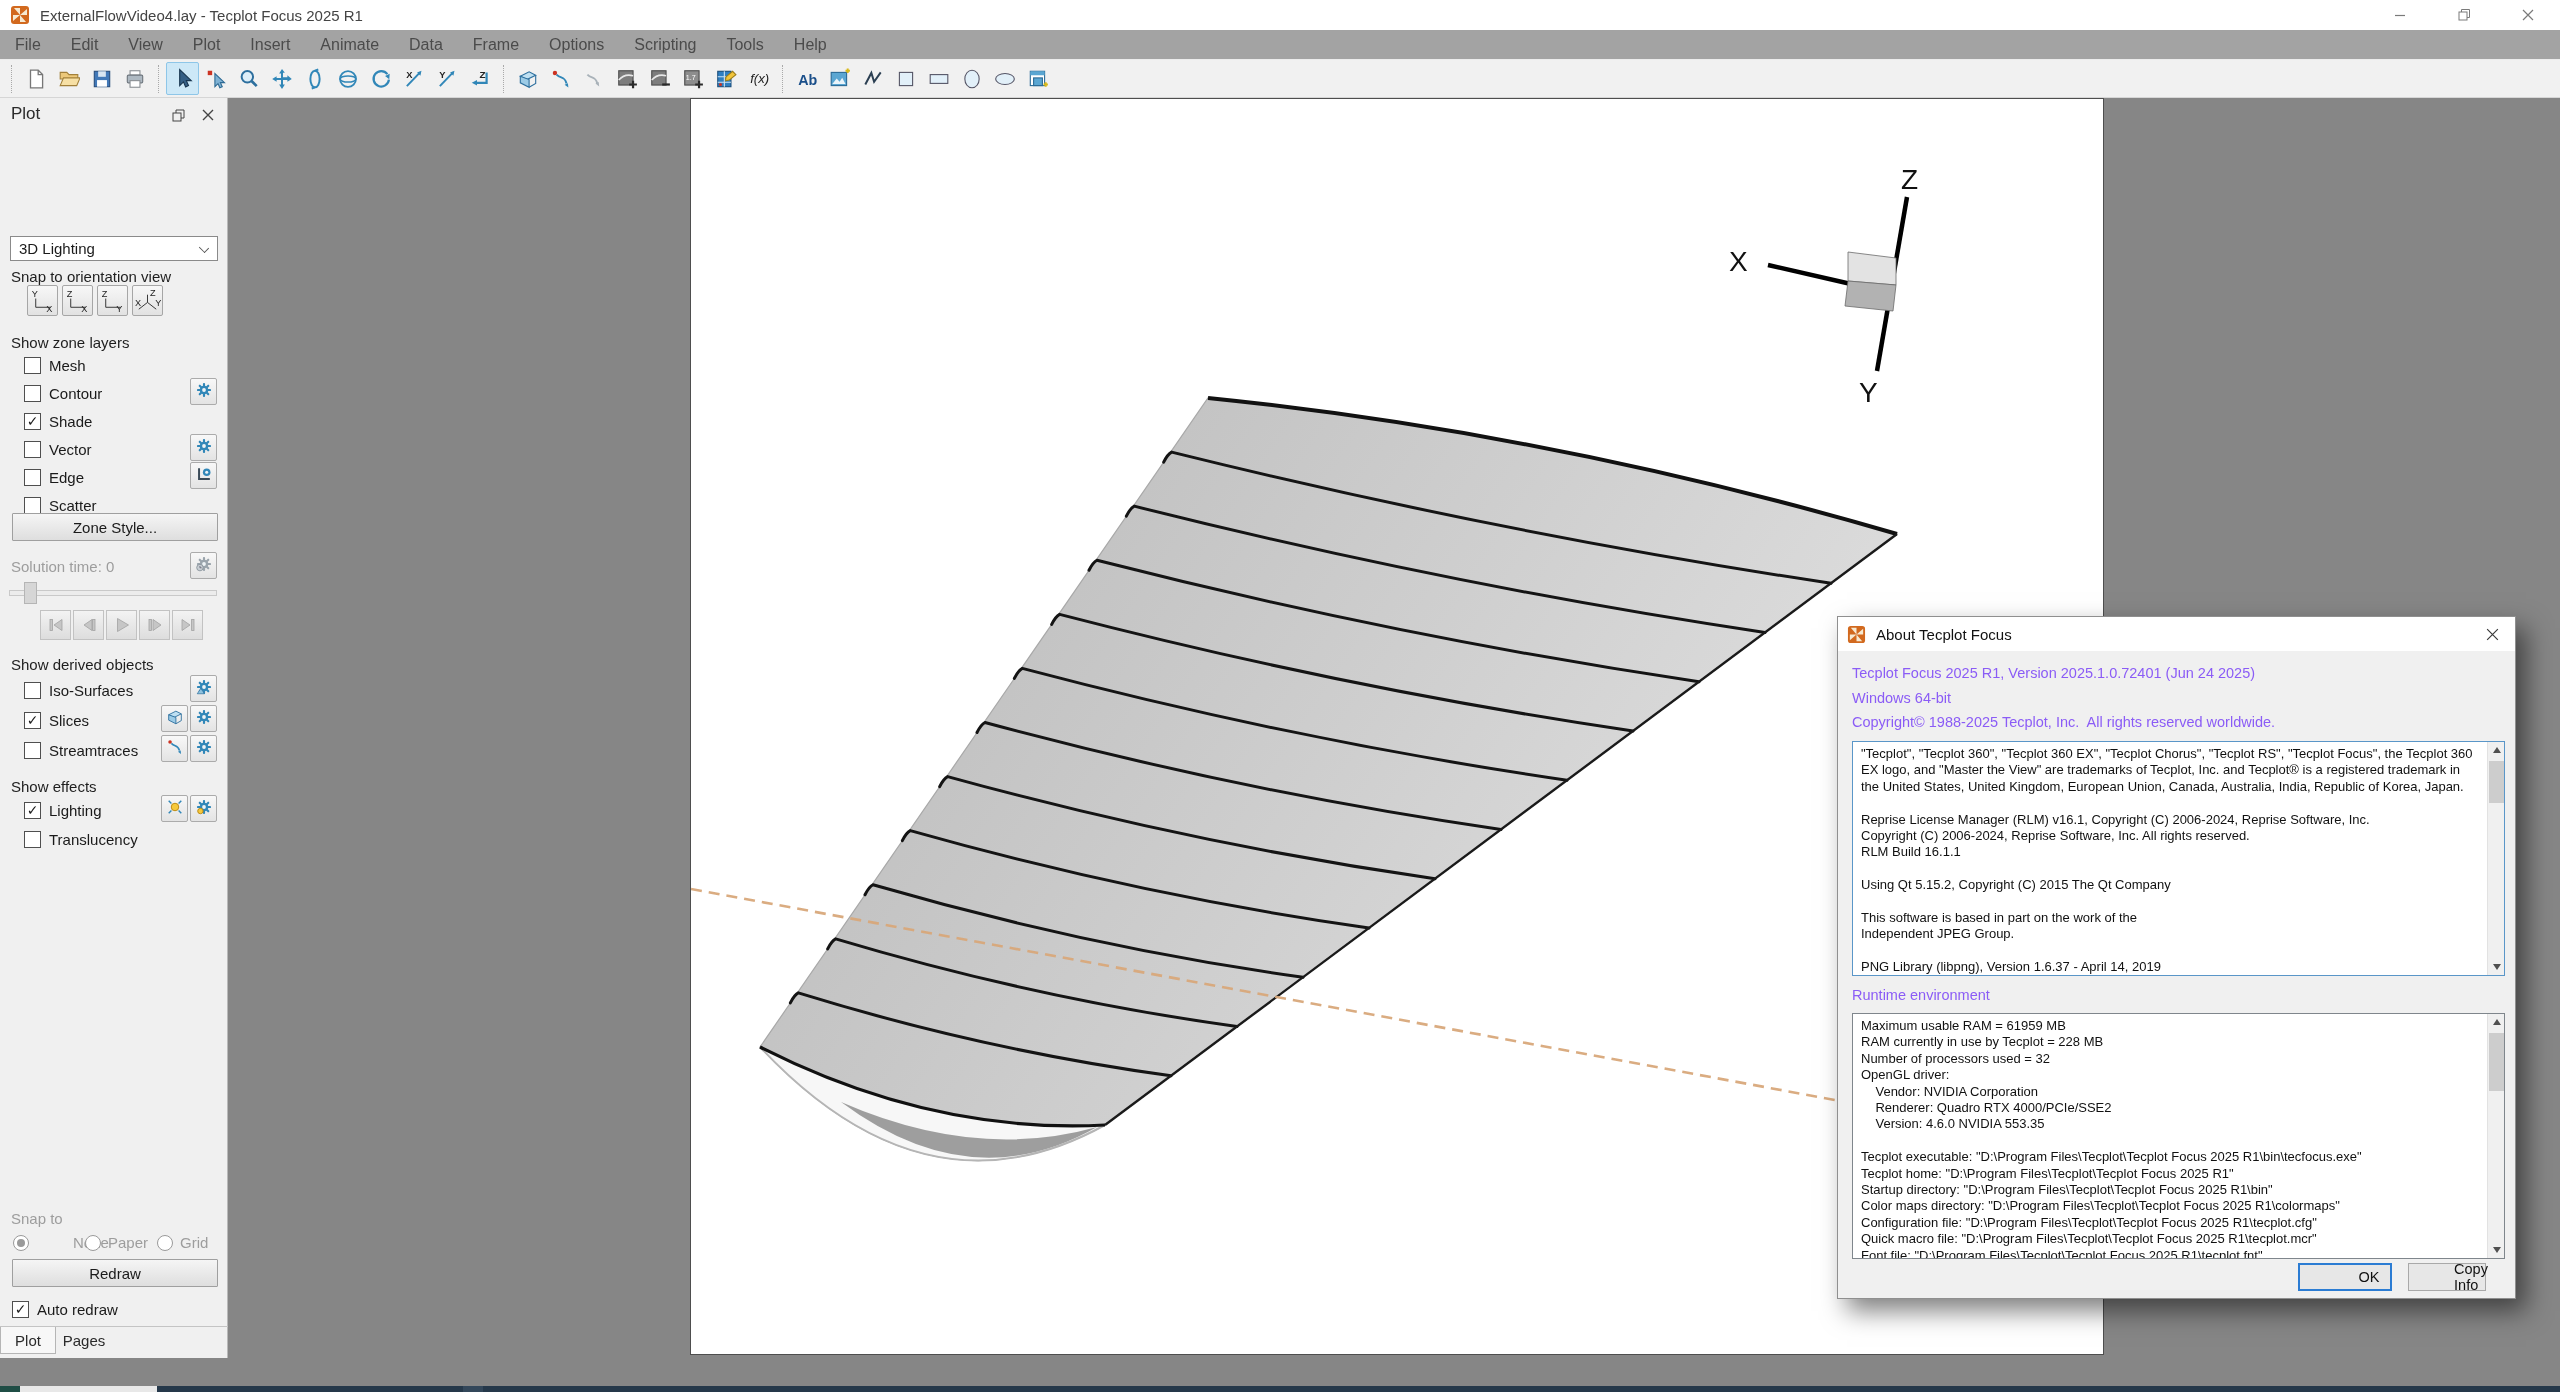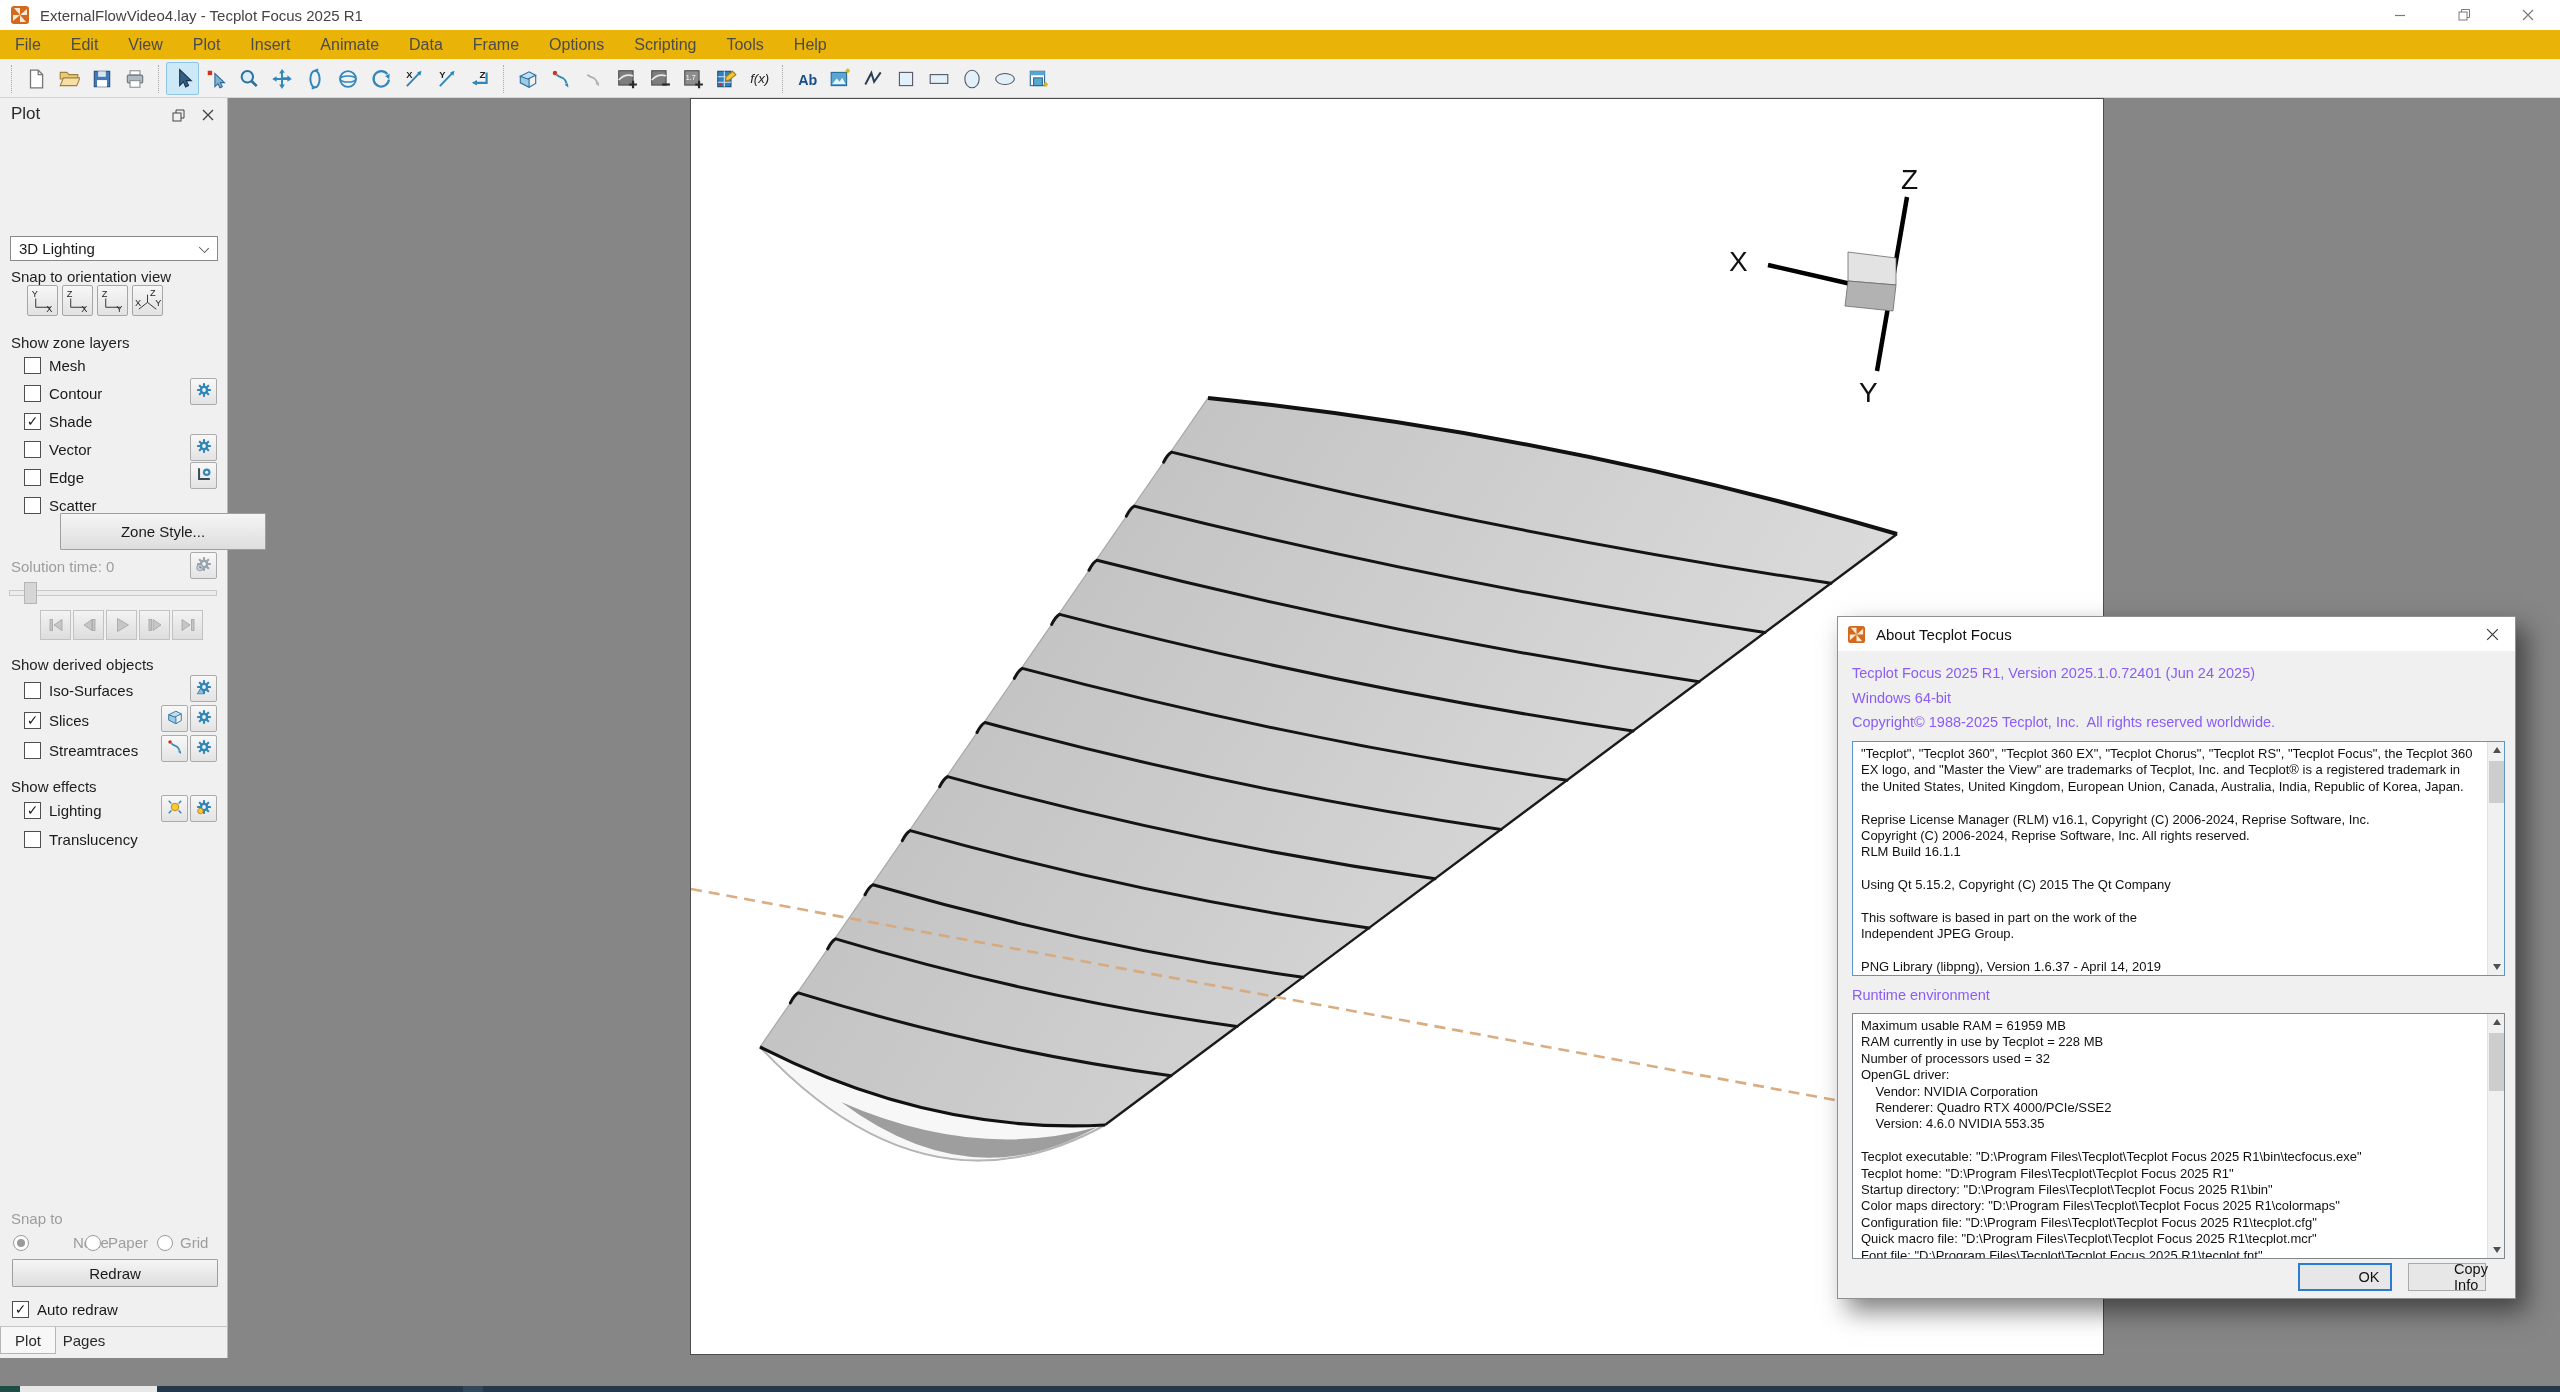--- a/index.html
+++ b/index.html
@@ -10,21 +10,21 @@
   
   .titlebar{position:absolute;left:0;top:0;width:2560px;height:30px;background:#ffffff;
             display:flex;align-items:center;}
   .app-icon{width:20px;height:20px;margin-left:10px;display:inline-flex;}
   .title-text{margin-left:10px;font-size:15px;color:#444;}
   .win-controls{position:absolute;right:0;top:0;height:30px;display:flex;}
   .win-btn{width:64px;height:30px;display:flex;align-items:center;justify-content:center;color:#7a7a7a;
            font-size:14px;cursor:default;}
 
   
-  .menubar{position:absolute;left:0;top:30px;width:2560px;height:30px;background:#eab308;
+  .menubar{position:absolute;left:0;top:30px;width:2560px;height:30px;background:#a3a3a3;
            display:flex;align-items:center;border-bottom:1px solid #ececec;}
   .menu-item{padding:0 15px;font-size:16px;color:#4b4b4b;height:30px;line-height:30px;}
 
   
   .toolbar{position:absolute;left:0;top:60px;width:2560px;height:38px;background:#f1f1f1;
            border-bottom:1px solid #d6d6d6;display:flex;align-items:center;padding-left:4px;}
   .tb-sep{width:1px;height:28px;border-left:1px dotted #a9a9a9;margin:0 7px;}
   .tb-btn{width:33px;height:33px;display:flex;align-items:center;justify-content:center;border:1px solid transparent;border-radius:2px;}
   .tb-btn.active{background:#cde8f7;border-color:#8ec6e8;}
   .tb-btn svg{display:block;}
@@ -497,21 +497,21 @@
               <circle cx="13" cy="8" r="4.2" fill="#3187b8"></circle>
               <circle cx="13" cy="8" r="1.7" fill="#eef3f6"></circle>
             </svg></span>
         </div>
         <div class="chk-row" style="top: 396px;">
           <span class="checkbox"></span>
           <span class="chk-label">Scatter</span>
         </div>
       </div>
 
-    <div class="wide-btn" style="top:415px;height:37px;margin-left:48px;">Zone Style...</div>
+    <div class="wide-btn" style="top:415px;height:28px;">Zone Style...</div>
 
     <div class="sec-label dim" style="top:460px;"><span>Solution time:</span> <span>0</span></div>
     <div class="mini-btn" style="right:10px;top:454px;">
         <span id="ic-solution-time"><svg viewBox="0 0 20 20" width="18" height="18">
             <g fill="#9aa4ac">
               <rect x="8.8" y="2.2" width="2.4" height="15.6" rx="1"></rect>
               <rect x="8.8" y="2.2" width="2.4" height="15.6" rx="1" transform="rotate(45 10 10)"></rect>
               <rect x="8.8" y="2.2" width="2.4" height="15.6" rx="1" transform="rotate(90 10 10)"></rect>
               <rect x="8.8" y="2.2" width="2.4" height="15.6" rx="1" transform="rotate(135 10 10)"></rect>
               <circle cx="10" cy="10" r="4.8"></circle>

